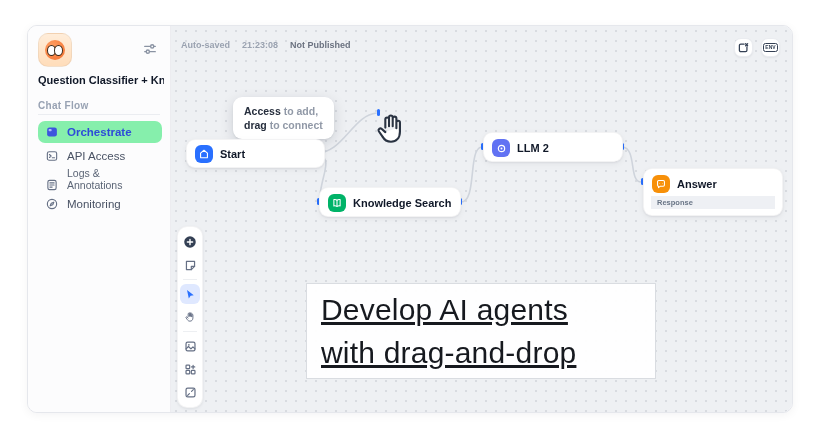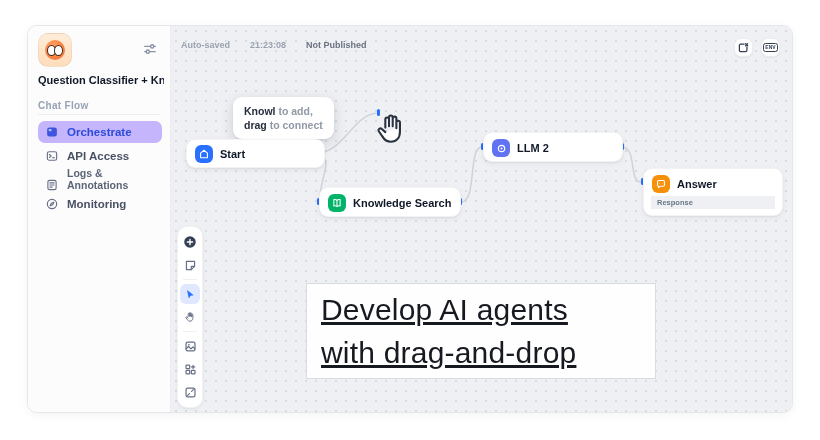--- a/index.html
+++ b/index.html
@@ -18,30 +18,30 @@
   .face::before,.face::after{ content:""; position:absolute; top:5px; width:7px; height:9px; border-radius:50%;
     background:#fff; border:1.5px solid #3a2a1a; }
   .face::before{ left:2px; } .face::after{ right:2px; }
   .sliders-icon{ position:absolute; right:13px; top:16px; width:14px; height:14px; color:#8a93a3; }
   .app-title{ position:absolute; left:10px; top:48px; width:126px; font-size:11px; font-weight:700; color:#101828;
     white-space:nowrap; overflow:hidden; }
   .app-sub{ position:absolute; left:10px; top:74px; font-size:10px; font-weight:600; color:#98a2b3; letter-spacing:.3px; }
   .side-div{ position:absolute; left:10px; right:10px; top:88px; height:1px; background:#ebedf1; }
   .nav{ position:absolute; left:10px; right:8px; top:95px; display:flex; flex-direction:column; gap:2px; }
   .nav-item{ height:22px; display:flex; align-items:center; gap:9px; padding:0 8px; border-radius:7px;
-    font-size:11.5px; font-weight:700; color:#495264; cursor:pointer; }
-  .nav-item.active{ background:#c4b5fd; color:#2e4bd8; font-weight:700; }
+    font-size:11.5px; font-weight:400; color:#495264; cursor:pointer; }
+  .nav-item.active{ background:#86efac; color:#2e4bd8; font-weight:700; }
   .nav-item .nicon{ width:12px; height:12px; flex:none; display:block; }
   .nav-item.small{ font-size:10.5px; color:#5b6576;align-items:flex-end; }
 
   
   .canvas{ position:relative; flex:1; background:#eef0f3;
     background-image:radial-gradient(#d8dbe0 1px, transparent 1.1px); background-size:10px 10px; }
 
-  .topbar{ position:absolute; left:10px; top:14px; display:flex; gap:20px; align-items:center; font-size:9px; }
+  .topbar{ position:absolute; left:10px; top:14px; display:flex; gap:12px; align-items:center; font-size:9px; }
   .tb-muted{ color:#9aa2b0; font-weight:600; }
   .tb-status{ color:#6b7280; font-weight:700; }
   .top-actions{ position:absolute; top:12px; right:12px; display:flex; gap:8px; }
   .tool-btn{ width:19px; height:19px; background:#fff; border:1px solid #eaecf0; border-radius:7px;
     box-shadow:0 1px 2px rgba(16,24,40,.06); display:flex; align-items:center; justify-content:center; cursor:pointer; }
   .env-chip{ font-size:5px; font-weight:800; color:#344054; border:1.2px solid #344054; border-radius:2.5px; padding:1px 1.5px; line-height:1; }
 
   svg.wires{ position:absolute; inset:0; width:100%; height:100%; pointer-events:none; }
 
   .node{ position:absolute; background:#fff; border-radius:9px; border:1px solid rgba(16,24,40,.05);
@@ -155,21 +155,21 @@
 
     <div class="port" style="left:143px; top:123px;"></div>
     <div class="port loose-port"></div>
     <div class="port" style="left:146px; top:172px;"></div>
     <div class="port" style="left:288px; top:172px;"></div>
     <div class="port" style="left:310px; top:117px;"></div>
     <div class="port" style="left:450px; top:117px;"></div>
     <div class="port" style="left:470px; top:152px;"></div>
 
     <div class="tooltip">
-      <div><b>Knowl</b><span> to add,</span></div>
+      <div><b>Access</b><span> to add,</span></div>
       <div><b>drag</b><span> to connect</span></div>
     </div>
 
     <div class="node" style="left:15px; top:113px; width:139px; height:29px;">
       <div class="node-row">
         <div class="node-icon" style="background:#2970ff;">
           <svg width="10" height="10" viewBox="0 0 16 16" fill="none" stroke="#fff" stroke-width="1.8" stroke-linecap="round" stroke-linejoin="round">
             <path d="M2.5 6.5L8 2l5.5 4.5V13a1 1 0 0 1-1 1h-9a1 1 0 0 1-1-1z"></path>
           </svg>
         </div>

